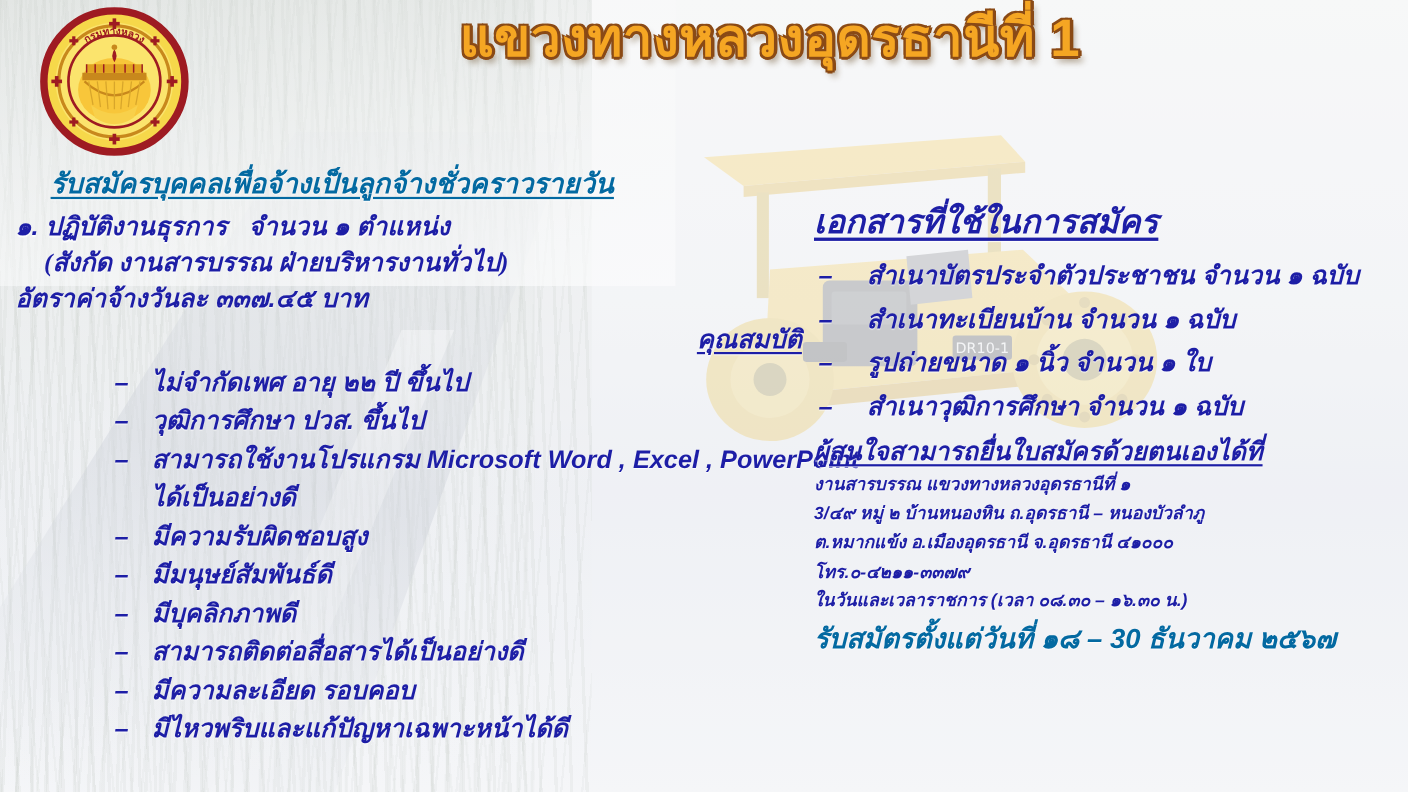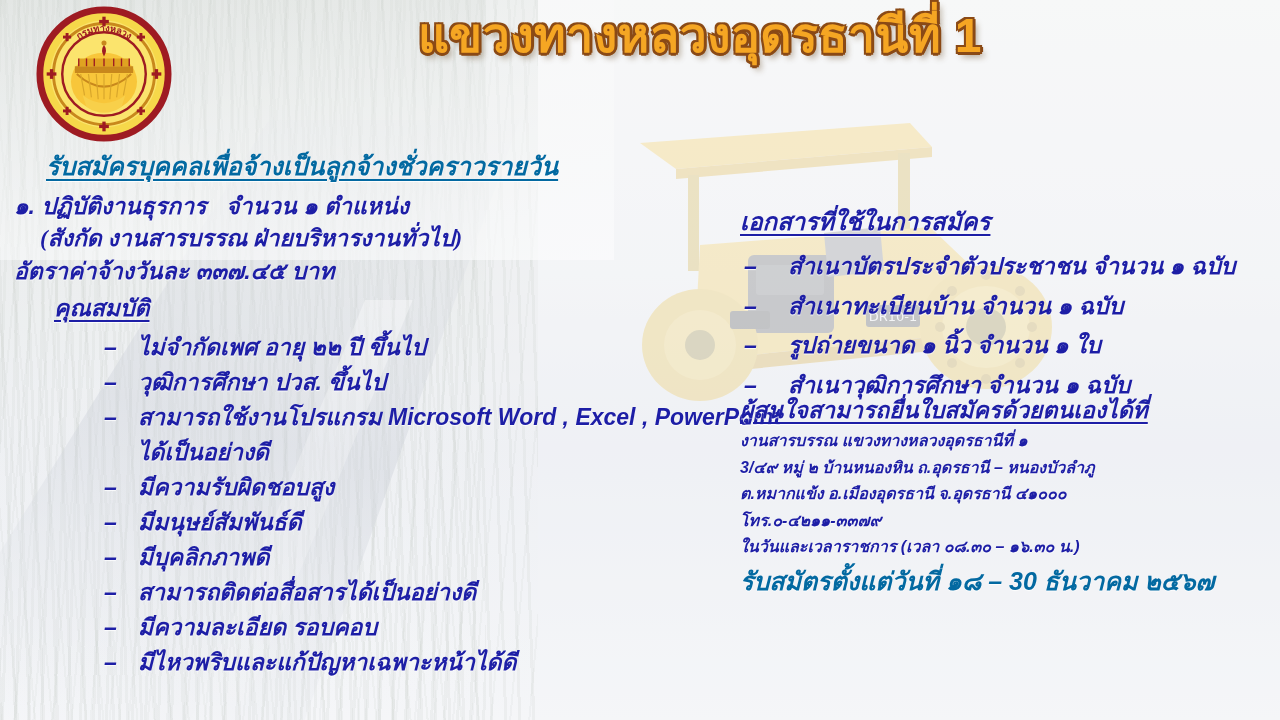--- a/index.html
+++ b/index.html
@@ -131,40 +131,40 @@
   .col-left {
     position: absolute;
     left: 14px; top: 190px;
     width: 715px;
   }
   .line { font-size: 23px; line-height: 1.42; white-space: nowrap; }
   .line.indent1 { padding-left: 26px; font-family: Liberation Serif, serif; }
   .pos-row { display: flex; white-space: nowrap; }
   .pos-row .pos-name { width: 212px; }
   .pos-row .pos-count { }
-  .qual-head { padding-left: 40px; margin-top: 2px; font-size: 23px; }
+  .qual-head { padding-left: 40px; margin-top: 2px; font-size: 23px; text-align: right; }
 
   ul.bullets { list-style: none; margin: 4px 0 0 0; padding: 0; }
   ul.bullets li {
     display: flex;
     font-size: 23px;
     line-height: 1.52;
     white-space: nowrap;
   }
   ul.bullets li .dash { width: 34px; flex: none; padding-left: 90px; box-sizing: content-box; }
   ul.bullets li .txt { }
   ul.bullets li .txt .cont { display: block; }
 
   
   .col-right {
     position: absolute;
     left: 740px; top: 178px;
     width: 530px;
   }
-  .sec-head { font-size: 24px; white-space: nowrap; margin-top: 24px; }
+  .sec-head { font-size: 30px; white-space: nowrap; }
   ul.docs { list-style: none; margin: 6px 0 0 0; padding: 0; }
   ul.docs li {
     display: flex;
     font-size: 23px;
     line-height: 1.72;
     white-space: nowrap;
   }
   ul.docs li .dash { width: 44px; flex: none; padding-left: 4px; box-sizing: content-box; }
 
   .contact { position: absolute; left: 740px; top: 392px; width: 540px; }

